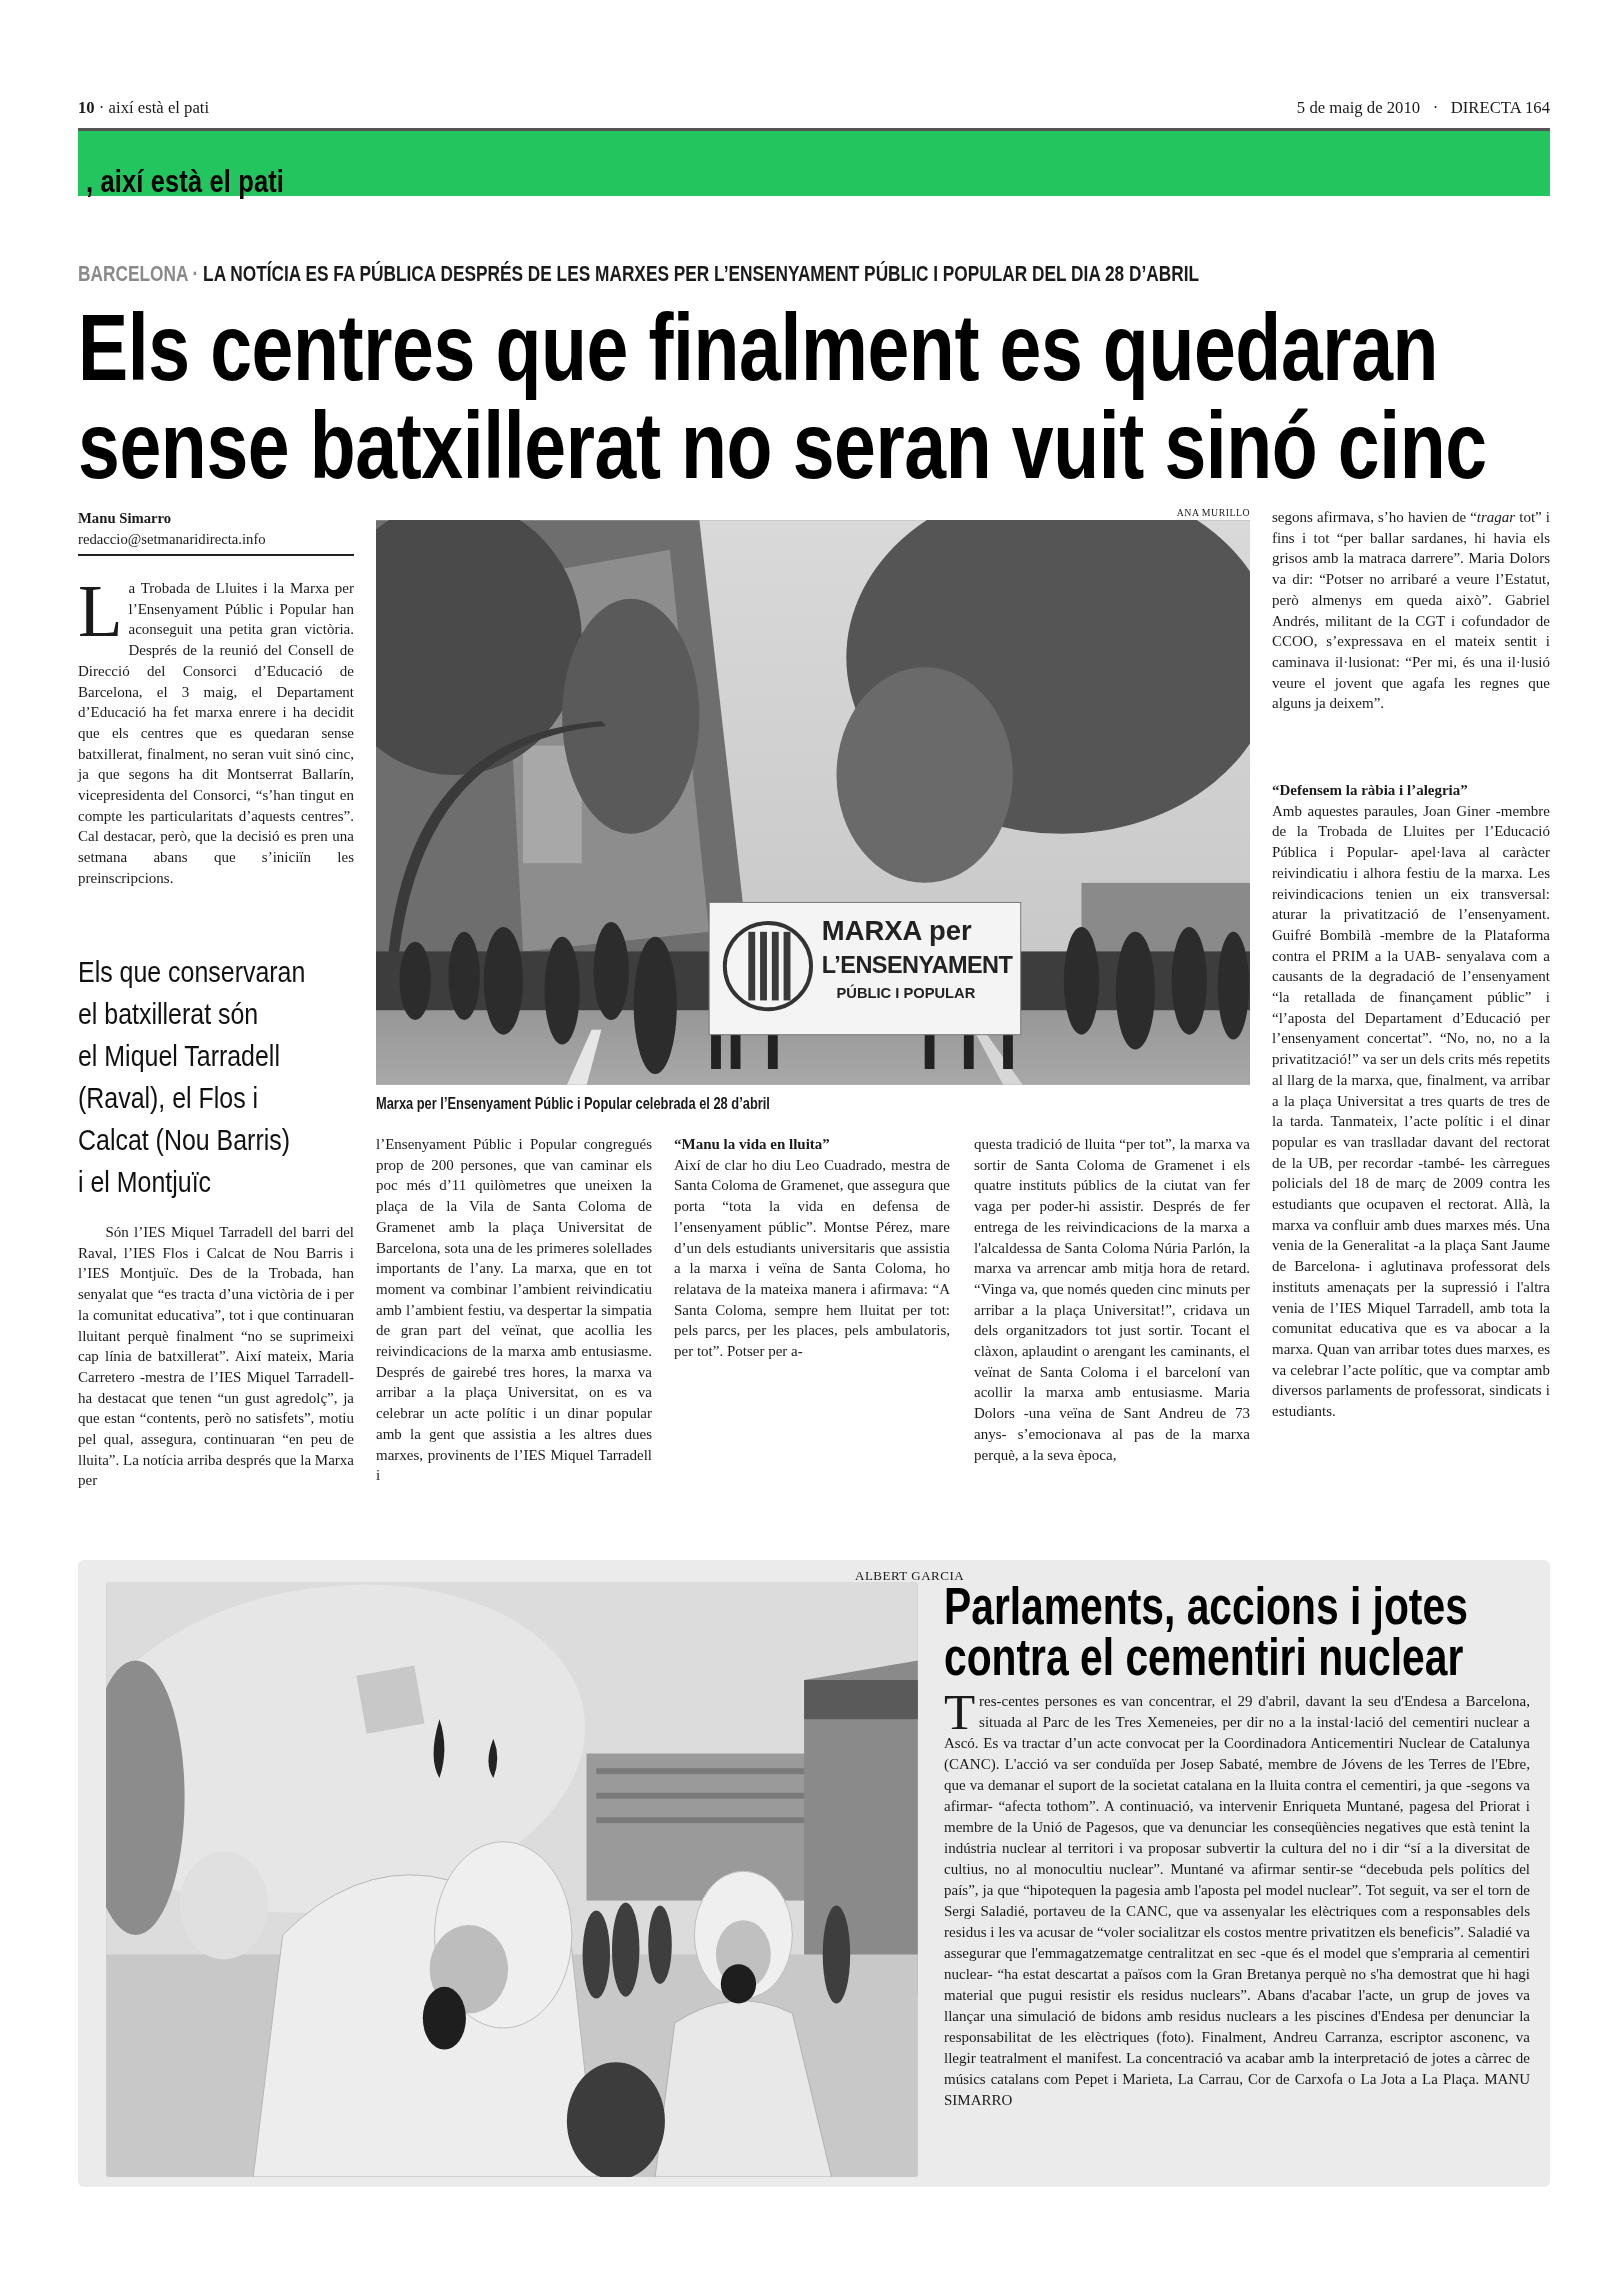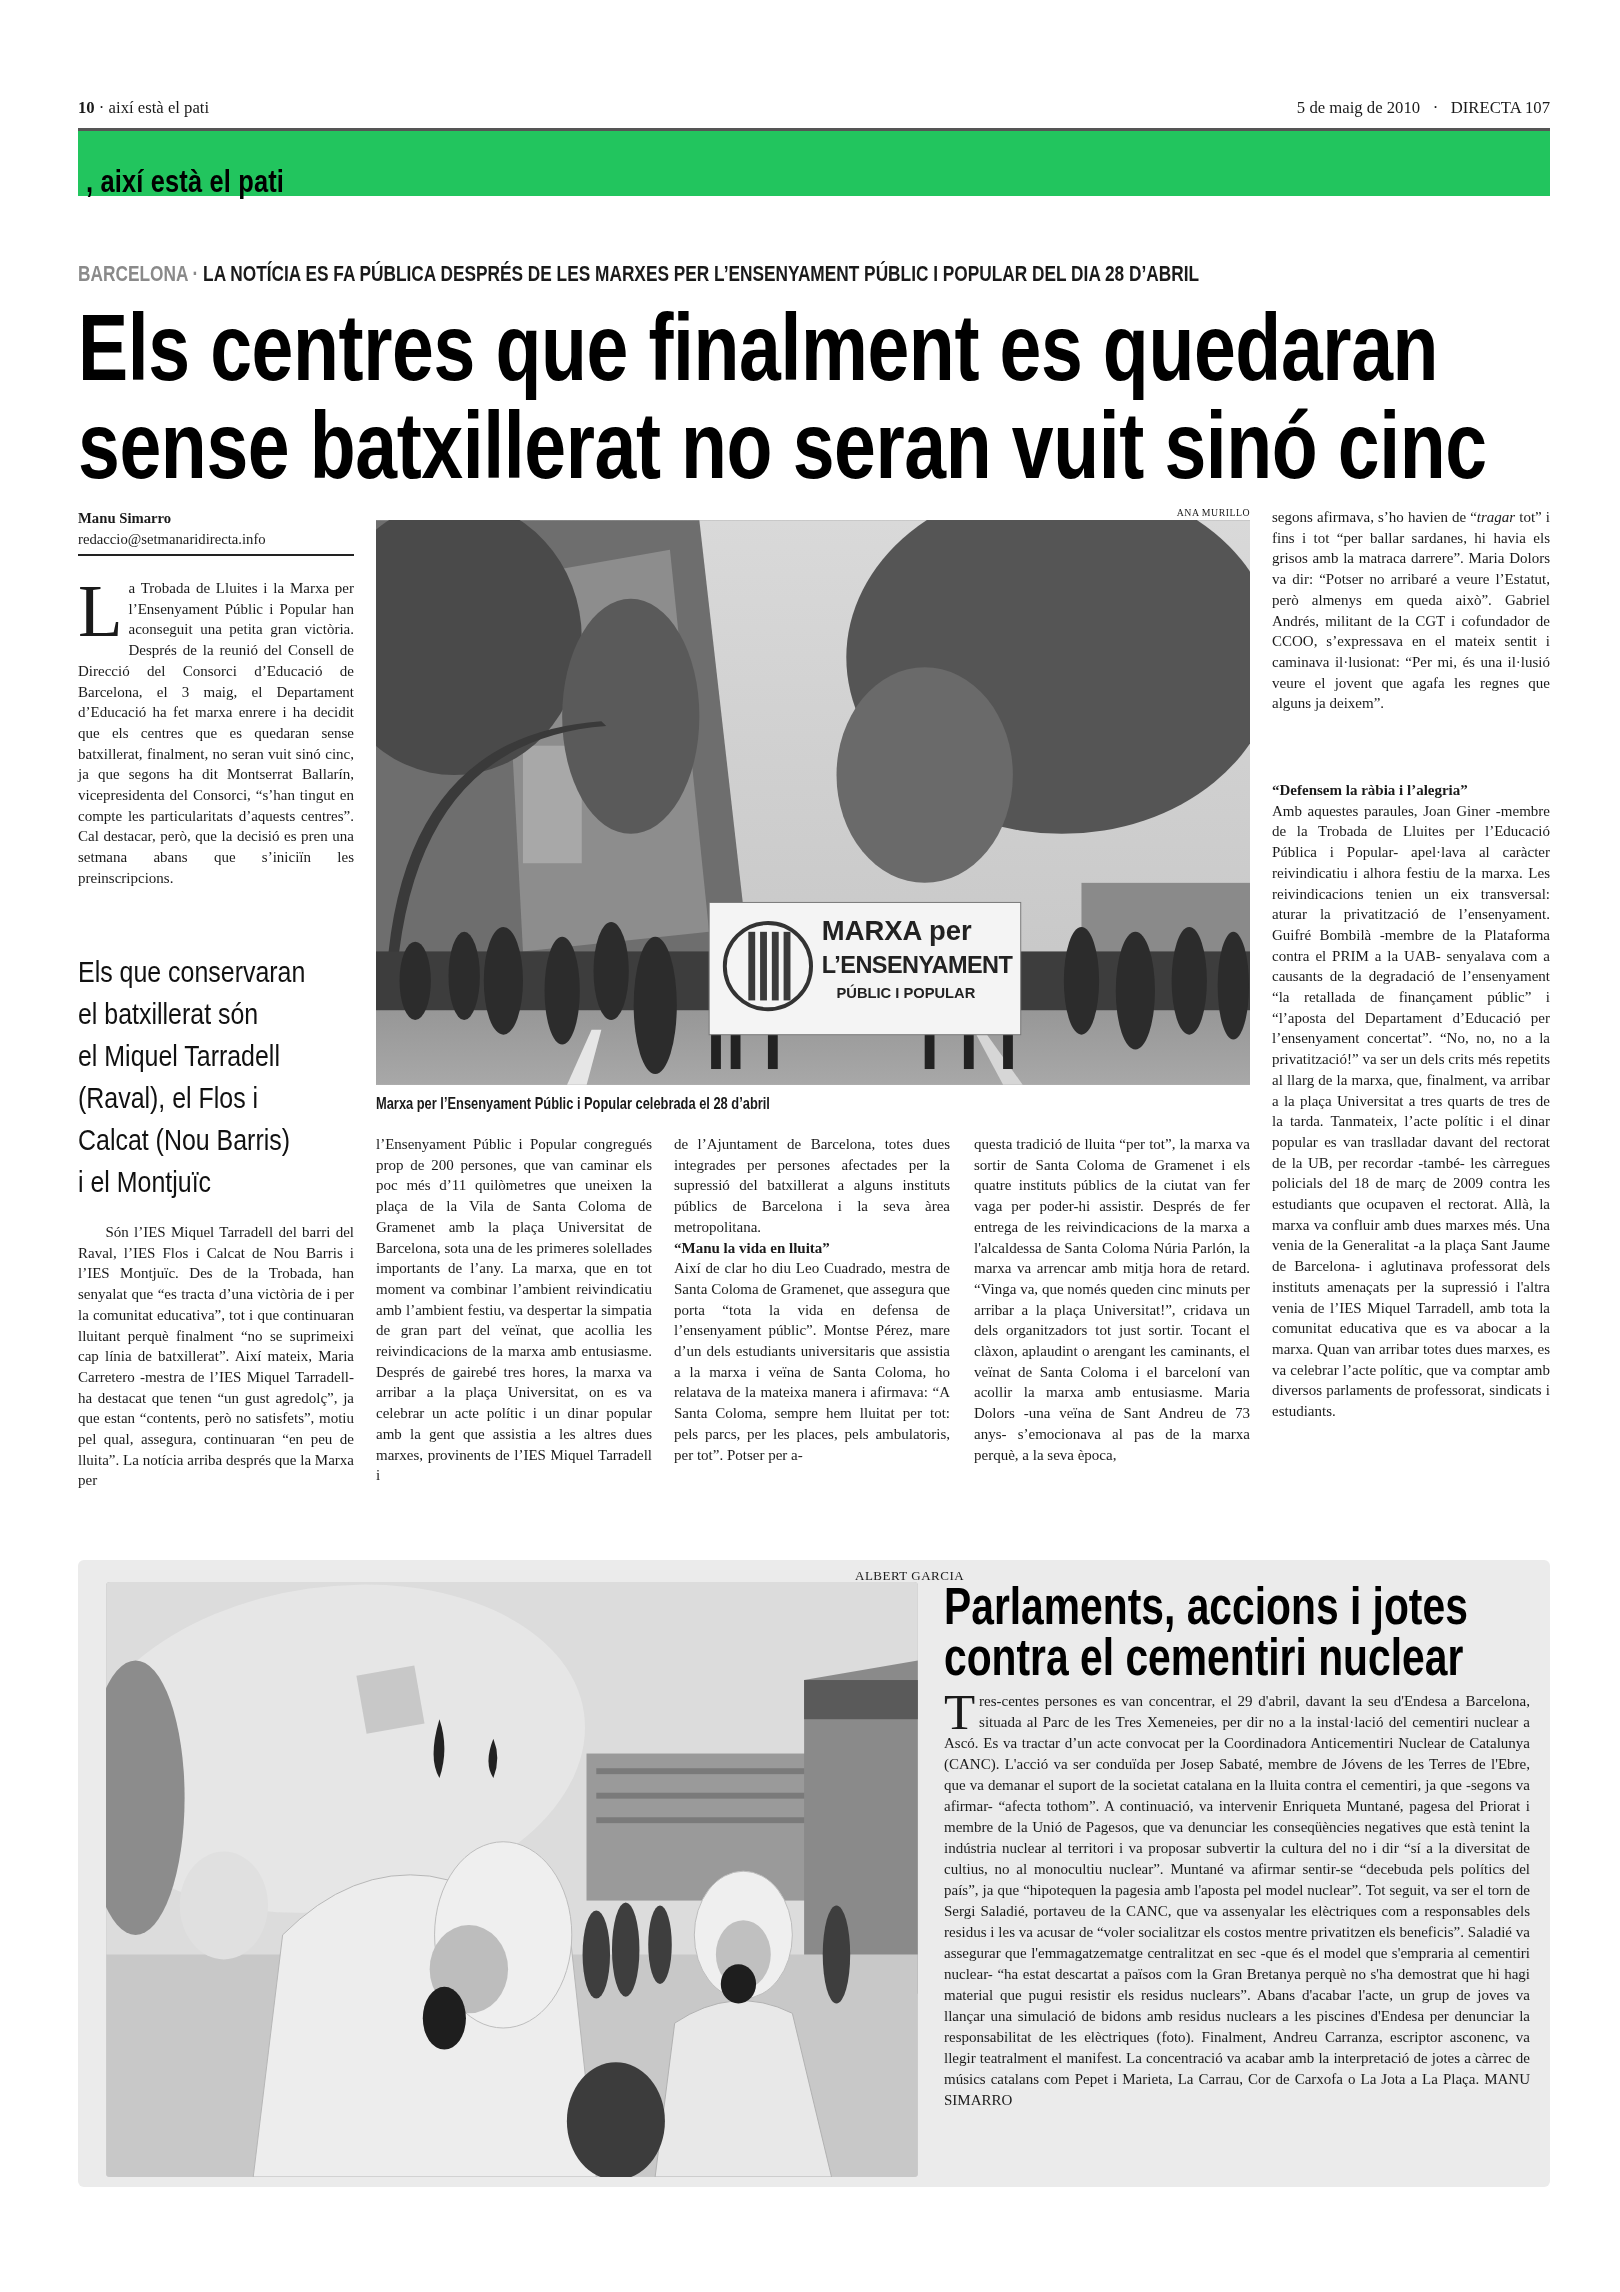--- a/index.html
+++ b/index.html
@@ -68,21 +68,21 @@
 
 <div id="running-header" class="serif">
   <div class="left">
     <b>10</b>
     <span>·</span>
     <span>així està el pati</span>
   </div>
   <div class="right">
     <span>5 de maig de 2010</span>
     &nbsp;&nbsp;<span>·</span>&nbsp;&nbsp;
-    <span>DIRECTA 107</span>
+    <span>DIRECTA 164</span>
   </div>
 </div>
 <div id="header-rule"></div>
 
 <div id="section-band">
   <div class="label sans">, així està el pati</div>
 </div>
 
 <div id="kicker" class="sans">
   <span class="place">BARCELONA</span><span class="dot"> · </span><span>LA NOTÍCIA ES FA PÚBLICA DESPRÉS DE LES MARXES PER L’ENSENYAMENT PÚBLIC I POPULAR DEL DIA 28 D’ABRIL</span>
@@ -175,21 +175,20 @@
       <text x="470" y="488" font-family="Liberation Sans, sans-serif" font-weight="bold" font-size="15" fill="#222">PÚBLIC I POPULAR</text>
     </g>
   </svg>
 </div>
 <div id="photo1-caption" class="sans">Marxa per l’Ensenyament Públic i Popular celebrada el 28 d’abril</div>
 
 <div id="col2" class="col serif">
   <p>l’Ensenyament Públic i Popular congregués prop de 200 persones, que van caminar els poc més d’11 quilòmetres que uneixen la plaça de la Vila de Santa Coloma de Gramenet amb la plaça Universitat de Barcelona, sota una de les primeres solellades importants de l’any. La marxa, que en tot moment va combinar l’ambient reivindicatiu amb l’ambient festiu, va despertar la simpatia de gran part del veïnat, que acollia les reivindicacions de la marxa amb entusiasme. Després de gairebé tres hores, la marxa va arribar a la plaça Universitat, on es va celebrar un acte polític i un dinar popular amb la gent que assistia a les altres dues marxes, provinents de l’IES Miquel Tarradell i</p>
 </div>
 <div id="col3" class="col serif">
-  <p>de l’Ajuntament de Barcelona, totes dues integrades per persones afectades per la supressió del batxillerat a alguns instituts públics de Barcelona i la seva àrea metropolitana.</p>
   <p class="subhead">“Manu la vida en lluita”</p>
   <p>Així de clar ho diu Leo Cuadrado, mestra de Santa Coloma de Gramenet, que assegura que porta “tota la vida en defensa de l’ensenyament públic”. Montse Pérez, mare d’un dels estudiants universitaris que assistia a la marxa i veïna de Santa Coloma, ho relatava de la mateixa manera i afirmava: “A Santa Coloma, sempre hem lluitat per tot: pels parcs, per les places, pels ambulatoris, per tot”. Potser per a-</p>
 </div>
 <div id="col4" class="col serif">
   <p>questa tradició de lluita “per tot”, la marxa va sortir de Santa Coloma de Gramenet i els quatre instituts públics de la ciutat van fer vaga per poder-hi assistir. Després de fer entrega de les reivindicacions de la marxa a l'alcaldessa de Santa Coloma Núria Parlón, la marxa va arrencar amb mitja hora de retard. “Vinga va, que només queden cinc minuts per arribar a la plaça Universitat!”, cridava un dels organitzadors tot just sortir. Tocant el clàxon, aplaudint o arengant les caminants, el veïnat de Santa Coloma i el barceloní van acollir la marxa amb entusiasme. Maria Dolors -una veïna de Sant Andreu de 73 anys- s’emocionava al pas de la marxa perquè, a la seva època,</p>
 </div>
 
 <div id="col5-top" class="col serif">
   <p><span>segons afirmava, s’ho havien de “</span><i>tragar</i><span> tot” i fins i tot “per ballar sardanes, hi havia els grisos amb la matraca darrere”. Maria Dolors va dir: “Potser no arribaré a veure l’Estatut, però almenys em queda això”. Gabriel Andrés, militant de la CGT i cofundador de CCOO, s’expressava en el mateix sentit i caminava il·lusionat: “Per mi, és una il·lusió veure el jovent que agafa les regnes que alguns ja deixem”.</span></p>
 </div>

